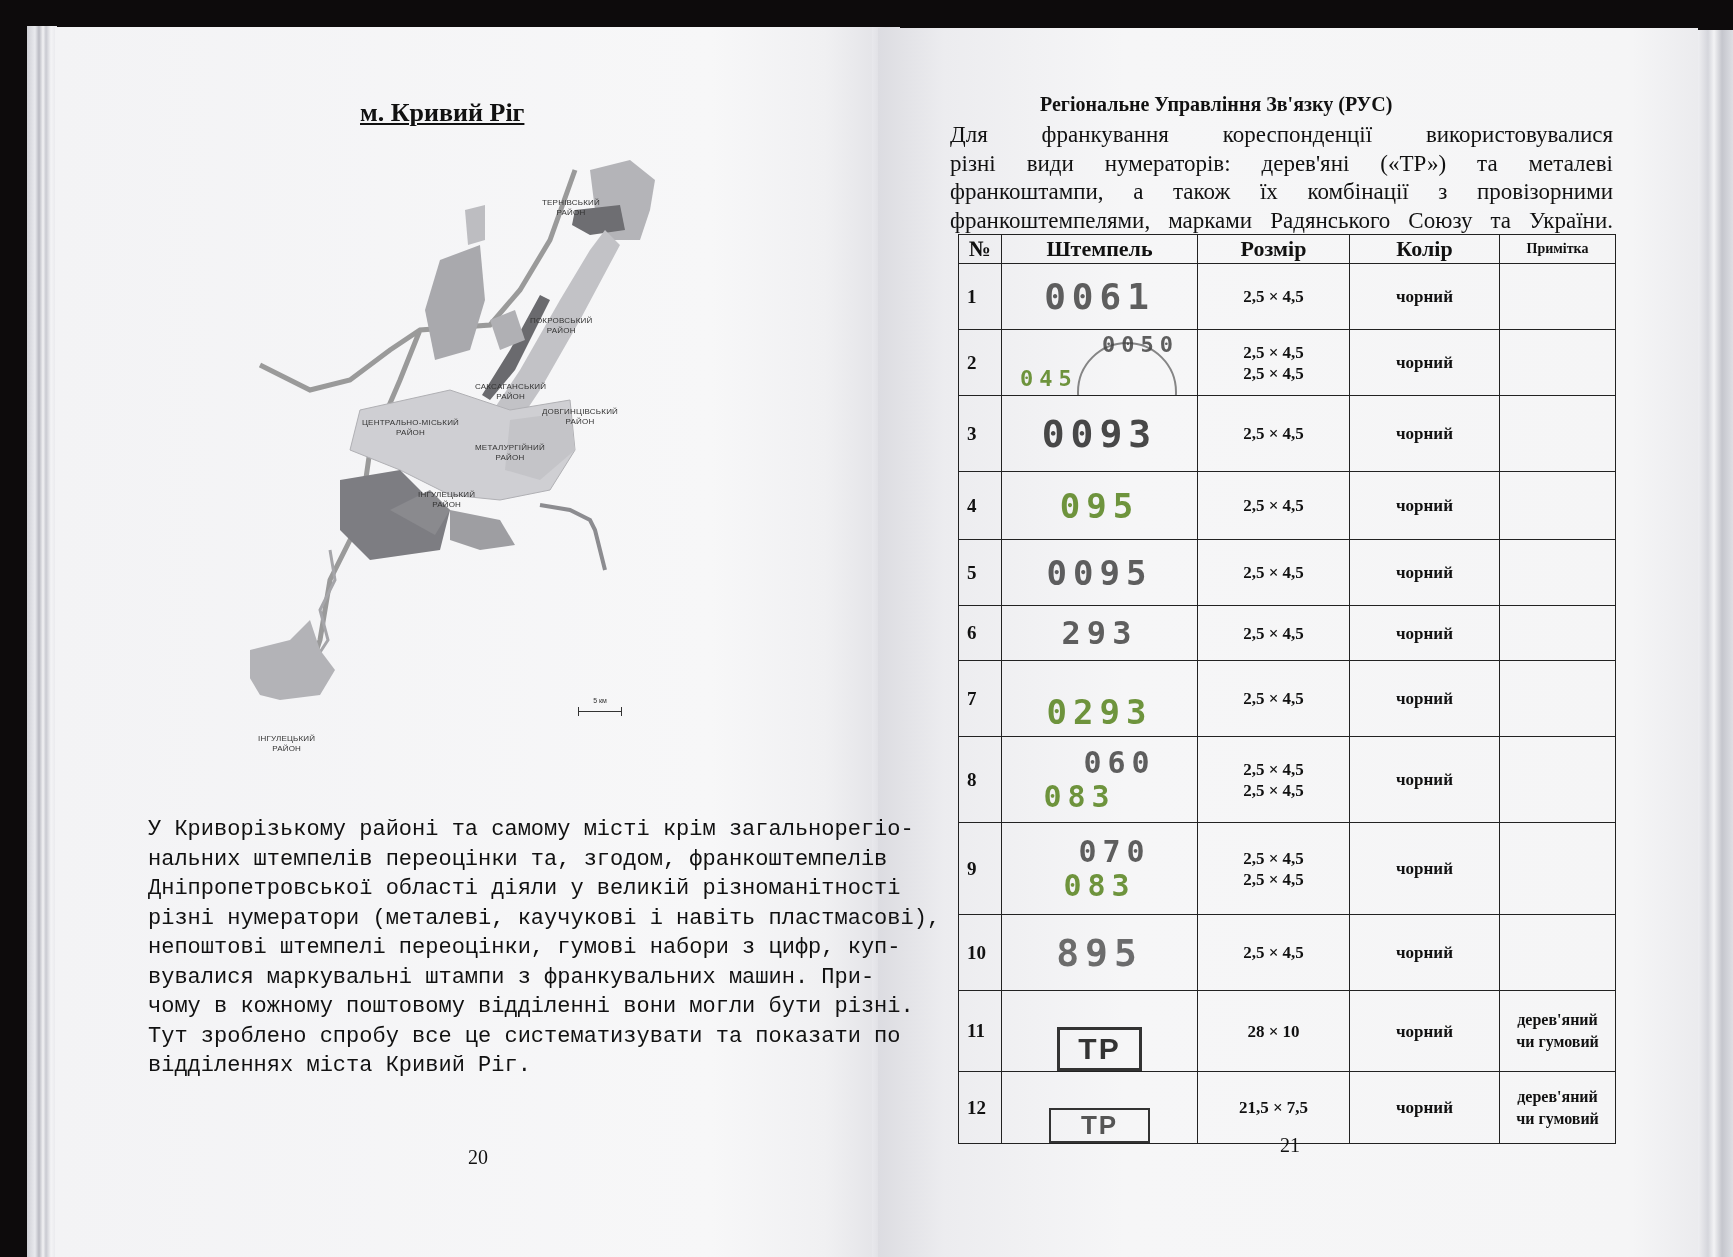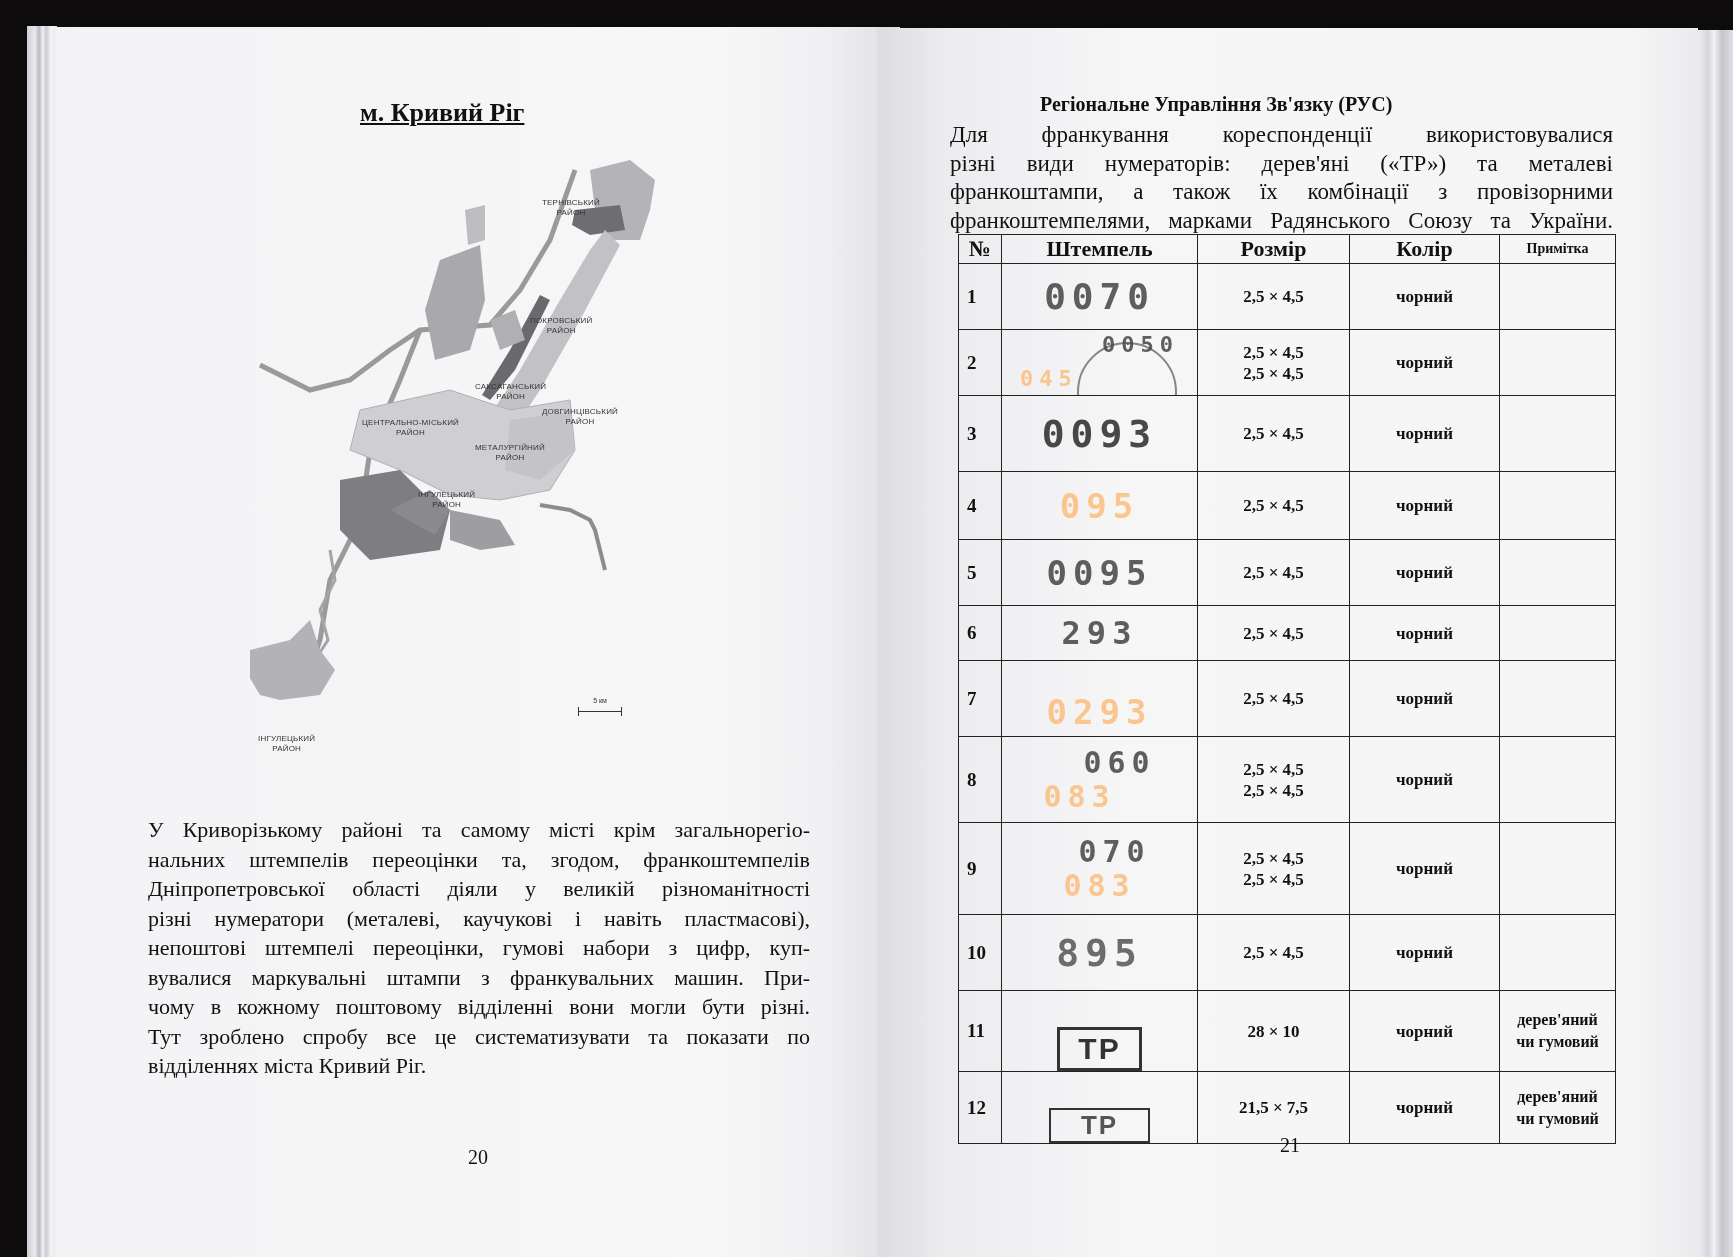--- a/index.html
+++ b/index.html
@@ -49,21 +49,21 @@
   .scale-bar {
     position: absolute; left: 578px; top: 703px; width: 44px; height: 12px;
   }
   .scale-bar .line { position: absolute; left: 0; right: 0; top: 8px; height: 1px; background: #333; }
   .scale-bar .tick-l, .scale-bar .tick-r { position: absolute; top: 4px; width: 1px; height: 9px; background: #333; }
   .scale-bar .tick-l { left: 0; } .scale-bar .tick-r { right: 0; }
   .scale-bar .lbl { position: absolute; left: 0; right: 0; top: -6px; text-align: center; font-family: "Liberation Sans", sans-serif; font-size: 7px; color: #333; }
 
   .left-body {
     position: absolute; left: 148px; top: 815px; width: 662px;
-    font-size: 22px; line-height: 29.5px; text-align: justify;
+    font-size: 22px; line-height: 29.5px; text-align: justify; font-family: Liberation Mono, monospace;
   }
   .left-body .ln { display: block; text-align: justify; text-align-last: justify; white-space: nowrap; }
   .left-body .ln.last { text-align-last: left; }
   .page-num { position: absolute; font-size: 20px; }
   .page-num.left { left: 468px; top: 1146px; }
   .page-num.right { left: 1280px; top: 1134px; }
 
   
   .right-title {
     position: absolute; left: 1040px; top: 93px; width: 520px;
@@ -88,21 +88,21 @@
   table.stamps th.note-h { font-size: 14px; }
   table.stamps td.num { font-size: 19px; text-align: left; padding-left: 8px; }
   table.stamps td.size, table.stamps td.color { font-size: 17px; line-height: 21px; }
   table.stamps td.note { font-size: 16px; line-height: 22px; }
   table.stamps td.stamp { position: relative; overflow: hidden; }
   .imp {
     font-family: "DejaVu Sans Mono", monospace; color: #444;
     letter-spacing: 6px; font-weight: bold; display: block; line-height: 1;
     opacity: 0.85;
   }
-  .imp.faint { color: #fdba74; opacity: 0.8; }
+  .imp.faint { color: #4d7c0f; opacity: 0.8; }
   .imp.dark { color: #2a2a2a; }
   .imp.second { margin-top: 4px; }
   .tp-box {
     display: inline-block; border: 3px solid #333; padding: 2px 18px;
     font-family: "Liberation Sans", sans-serif; font-size: 30px; color: #333;
     letter-spacing: 2px; position: relative; margin-top: 36px;
   }
   .tp-box.thin { border-width: 2px; font-size: 26px; color: #555; padding: 0 30px; }
   .postmark {
     position: absolute; width: 96px; height: 96px; border: 2px solid #555;
@@ -226,21 +226,21 @@
       <th>Розмір</th>
       <th>Колір</th>
       <th class="note-h">Примітка</th>
     </tr>
   </thead>
   <tbody>
 
     <tr style="height:66px">
       <td class="num">1</td>
       <td class="stamp">
-        <span class="imp" style="font-size:36px;">0070</span>
+        <span class="imp" style="font-size:36px;">0061</span>
       </td>
       <td class="size"><span>2,5 × 4,5</span></td>
       <td class="color">чорний</td>
       <td class="note"></td>
     </tr>
 
     <tr style="height:66px">
       <td class="num">2</td>
       <td class="stamp">
         <div class="postmark" style="left:75px; top:12px;"></div>

